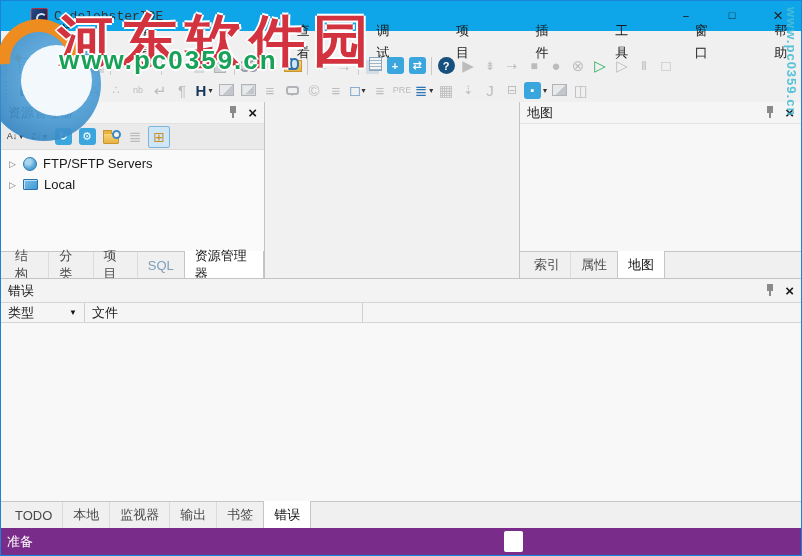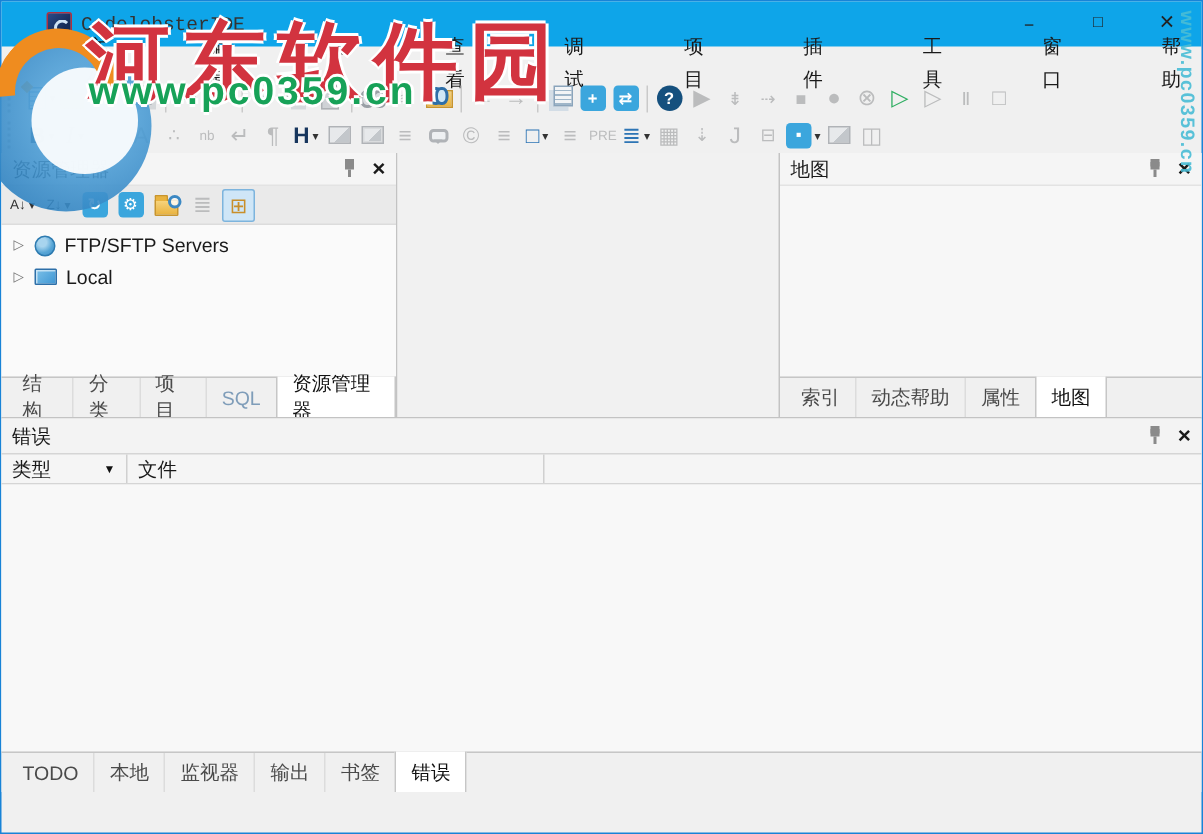--- a/index.html
+++ b/index.html
@@ -416,21 +416,20 @@
 
     <div class="panel-right">
       <div class="phead">
         <span class="ptitle">地图</span>
         <span class="pin"></span>
         <span class="xclose">×</span>
       </div>
       <div class="panel-body"></div>
       <div class="tabs" id="rtabs">
           <div class="tab">索引</div>
-          <div class="tab">动态帮助</div>
           <div class="tab">属性</div>
           <div class="tab active">地图</div>
         </div>
     </div>
   </div>
 
   <div class="errors">
     <div class="ehead">
       <span class="ptitle">错误</span>
       <span class="pin"></span>
@@ -450,19 +449,23 @@
 
   <div class="tabs" id="btabs">
       <div class="tab">TODO</div>
       <div class="tab">本地</div>
       <div class="tab">监视器</div>
       <div class="tab">输出</div>
       <div class="tab">书签</div>
       <div class="tab active">错误</div>
     </div>
 
+  <div class="statusbar">
+    <span>准备</span>
+    <span class="statusbox"></span>
+  </div>
 
   <div class="wm wm-logo"></div>
   <div class="wm wm-red">河东软件园</div>
   <div class="wm wm-green">www.pc0359.cn</div>
   <div class="wm wm-side">www.pc0359.cn</div>
 
 </div>
 
 </body></html>

